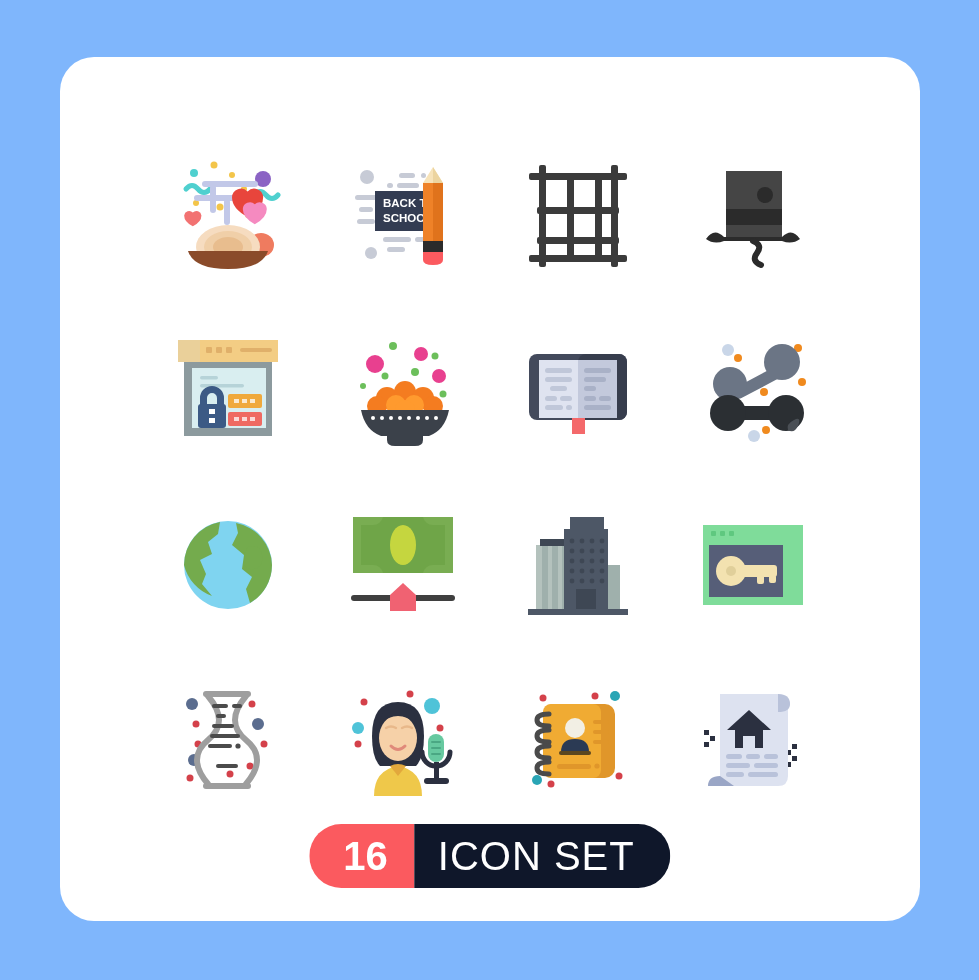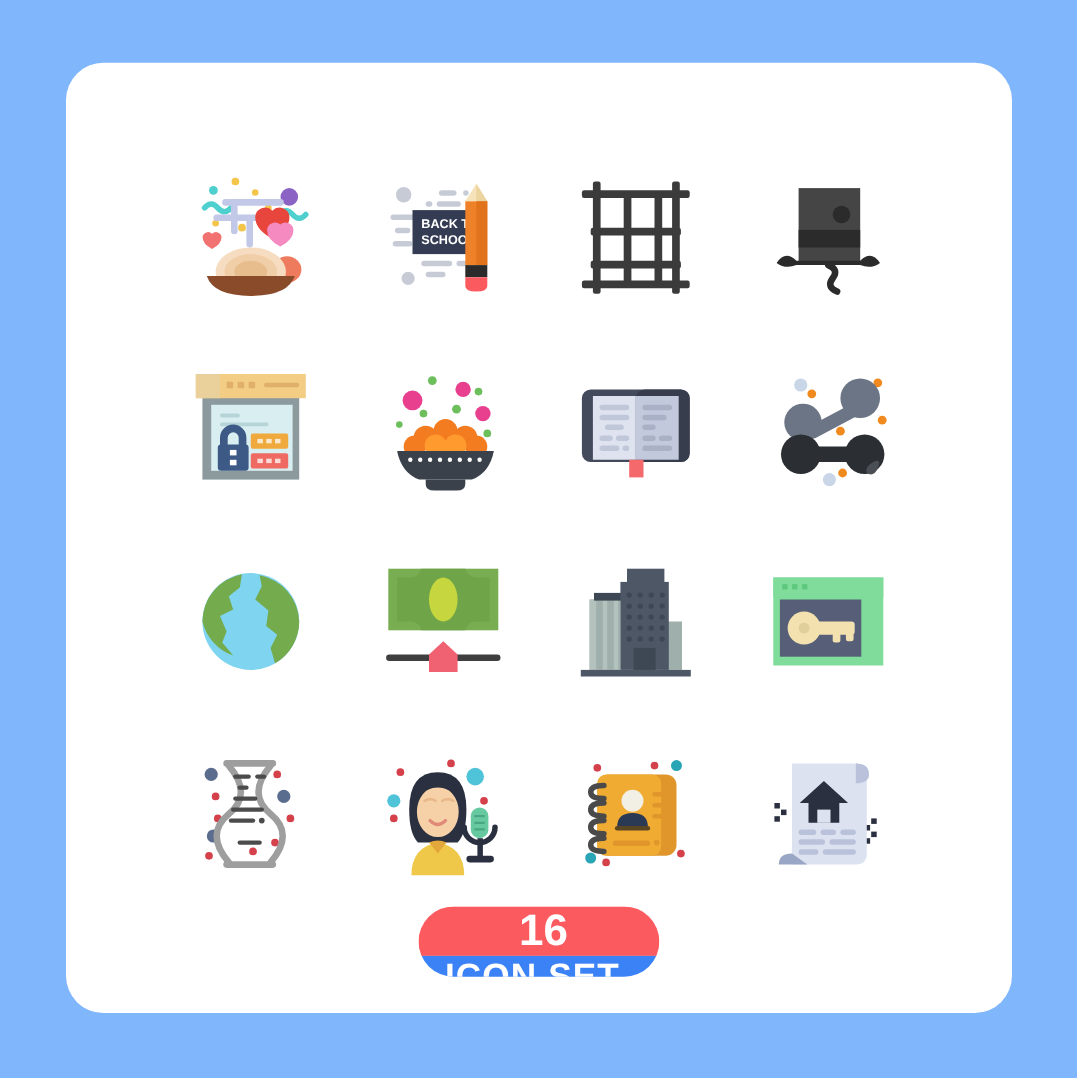--- a/index.html
+++ b/index.html
@@ -48,38 +48,37 @@
   .footer {
     position: absolute;
     left: 50%;
     transform: translateX(-50%);
     bottom: 33px;
     height: 64px;
     display: flex;
     align-items: stretch;
     border-radius: 32px;
     overflow: hidden;
-    flex-direction: column;
   }
   .footer-count {
     background: #fb5a5f;
     color: #ffffff;
     font-size: 40px;
     font-weight: bold;
     display: flex;
     align-items: center;
     justify-content: center;
     padding: 0 26px 0 34px;
     letter-spacing: 0px;
   }
   .footer-label {
-    background: #3b82f6;
+    background: #0f172a;
     color: #ffffff;
-    font-size: 32px;
-    font-weight: bold;
+    font-size: 40px;
+    font-weight: normal;
     display: flex;
     align-items: center;
     justify-content: center;
     padding: 0 36px 0 24px;
     letter-spacing: 1px;
   }
 </style>
 </head>
 <body>
 

